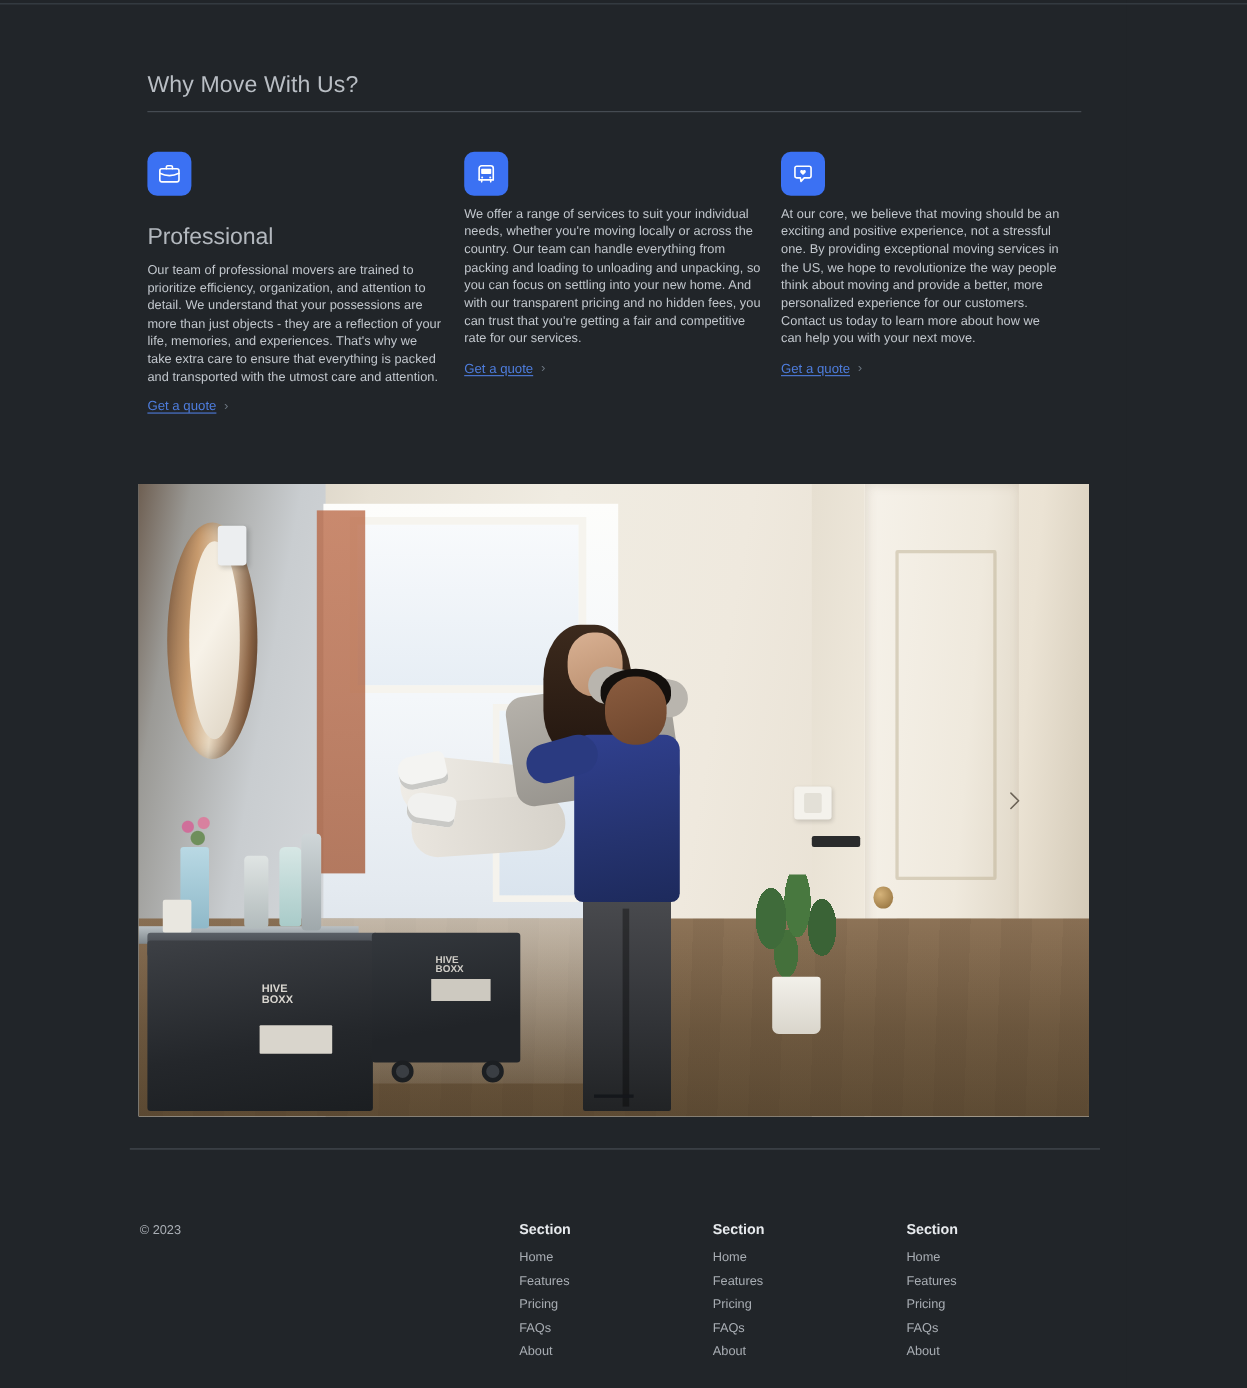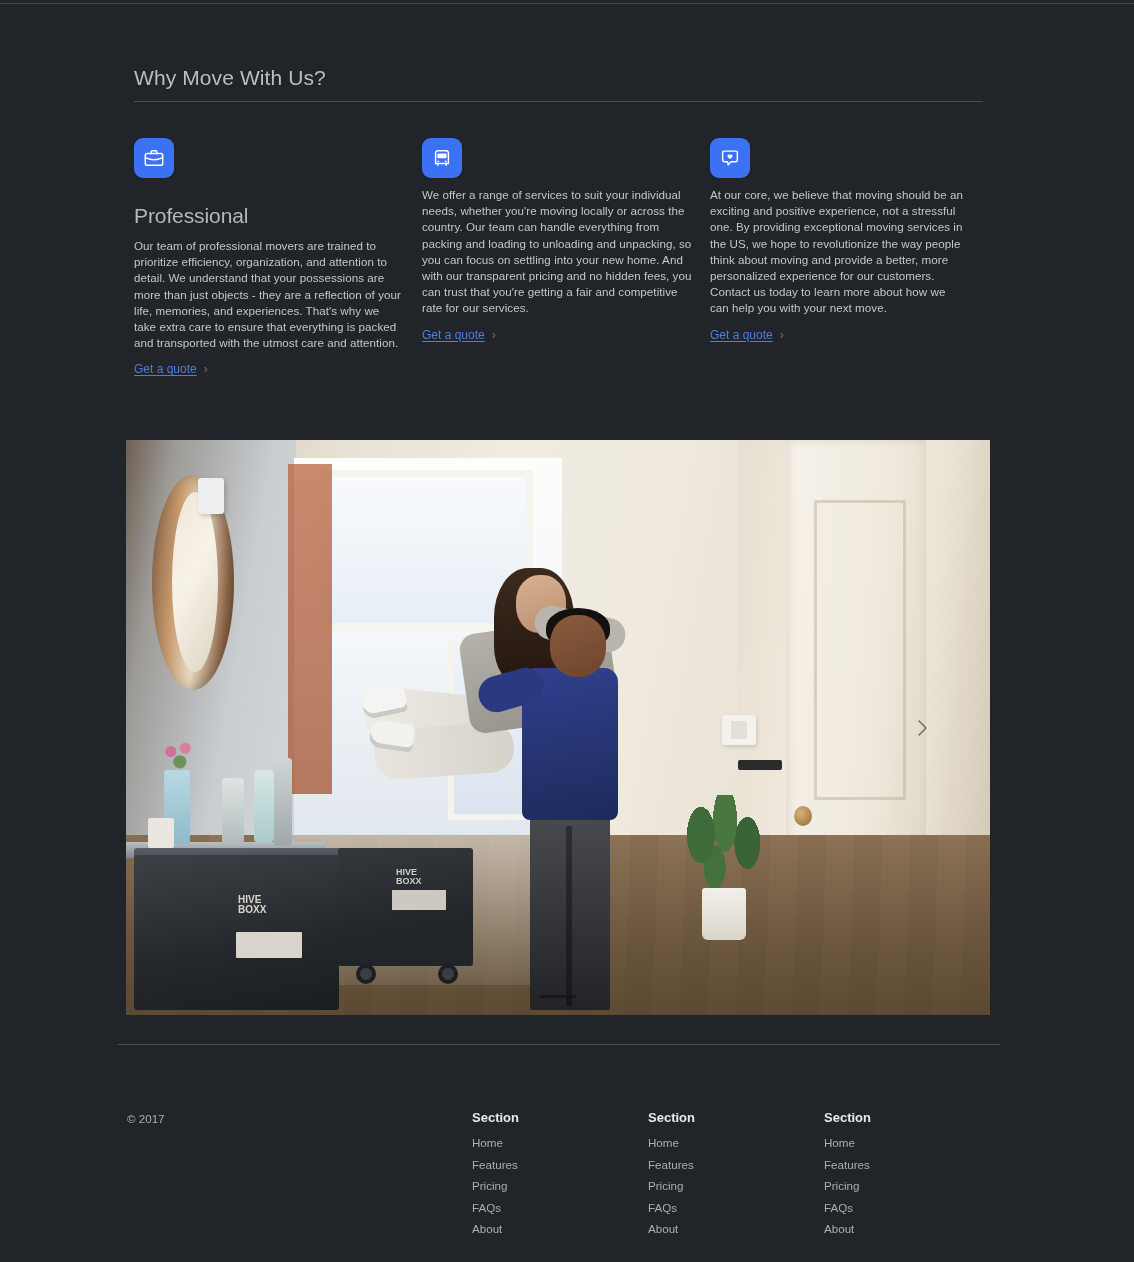--- a/index.html
+++ b/index.html
@@ -540,21 +540,21 @@
     </button>
 
     <div class="carousel-indicators">
       <button class="carousel-dot"></button>
     </div>
   </div>
 
   <div class="footer-rule"></div>
 
   <div class="footer">
-    <div class="footer-brand">© 2017</div>
+    <div class="footer-brand">© 2023</div>
 
     <div class="footer-cols">
 
       <div class="footer-col">
         <div class="footer-col-title">Section</div>
         <a class="footer-link" href="#">Home</a>
         <a class="footer-link" href="#">Features</a>
         <a class="footer-link" href="#">Pricing</a>
         <a class="footer-link" href="#">FAQs</a>
         <a class="footer-link" href="#">About</a>

